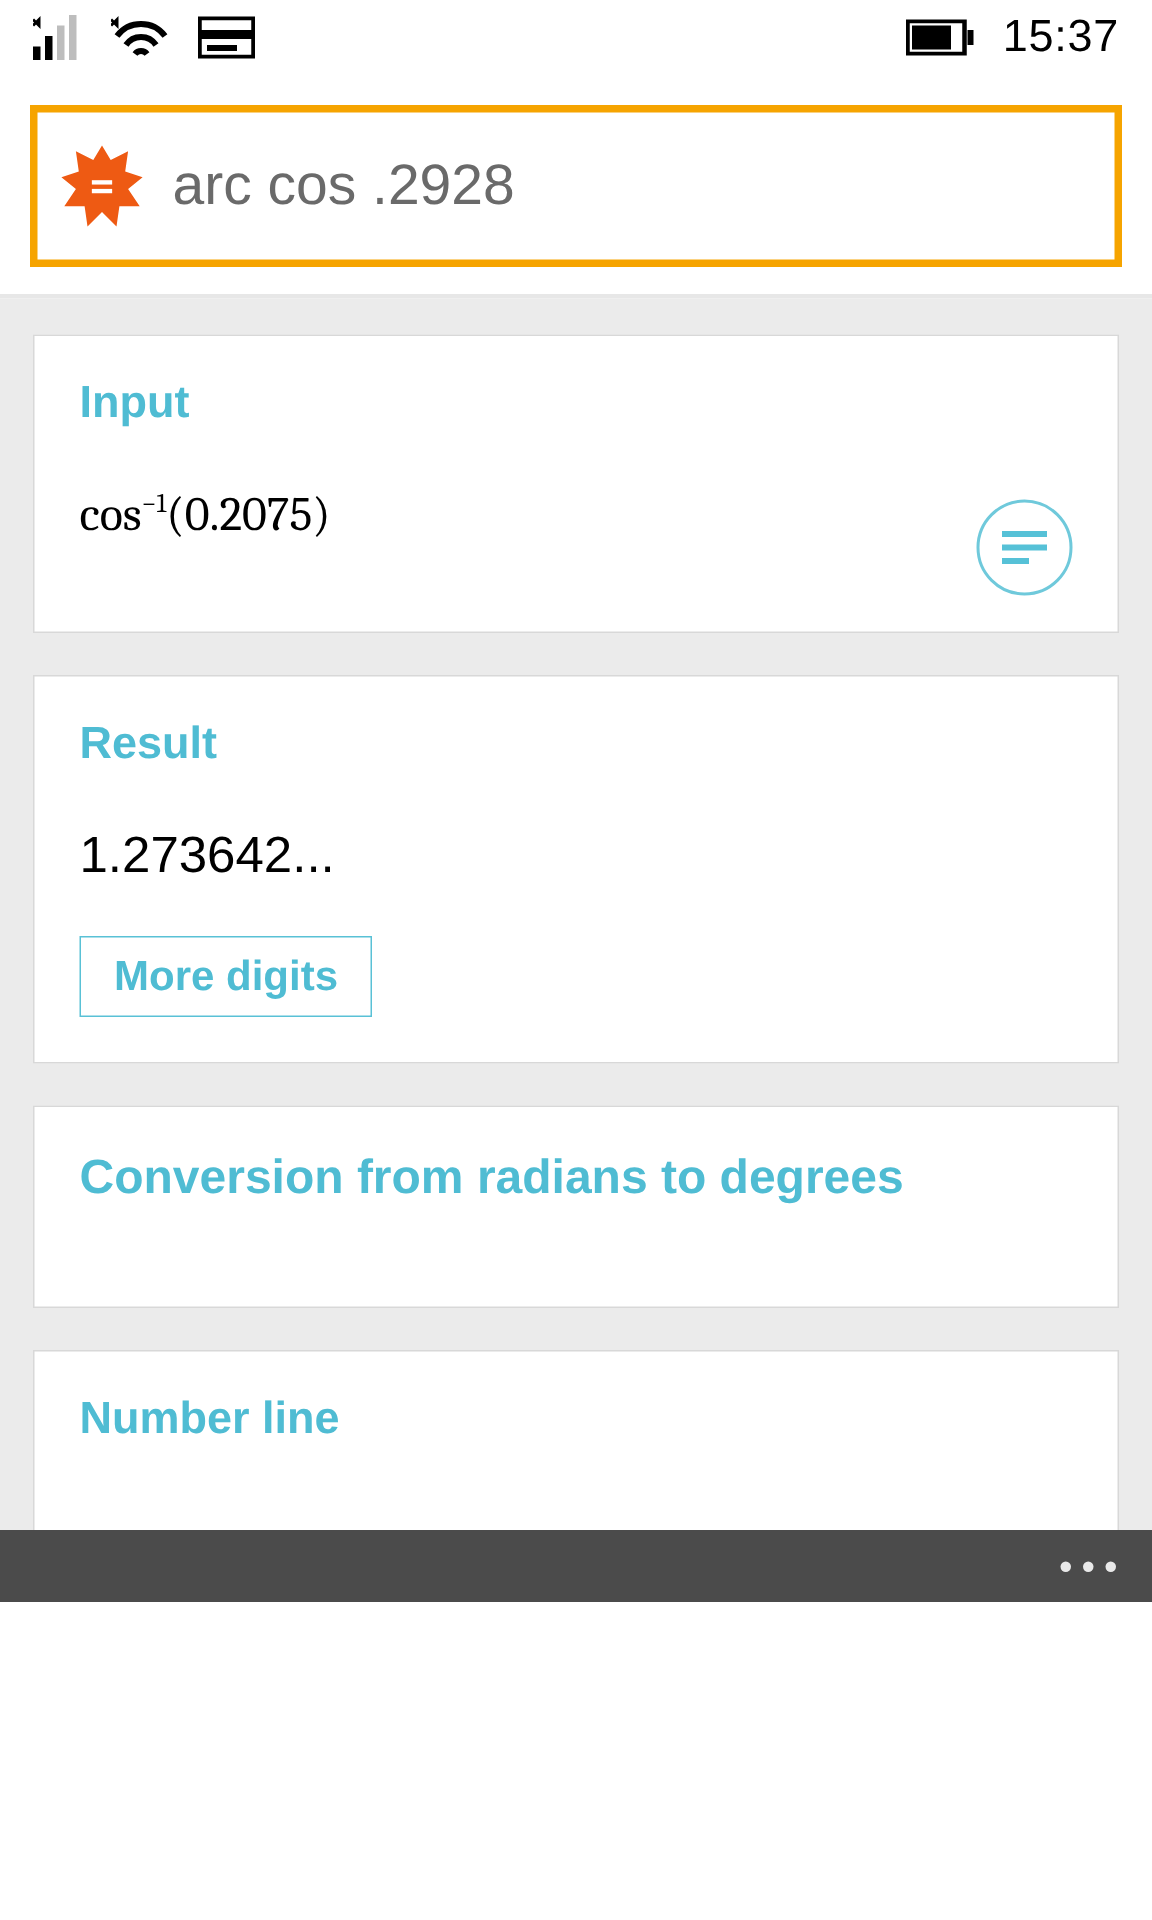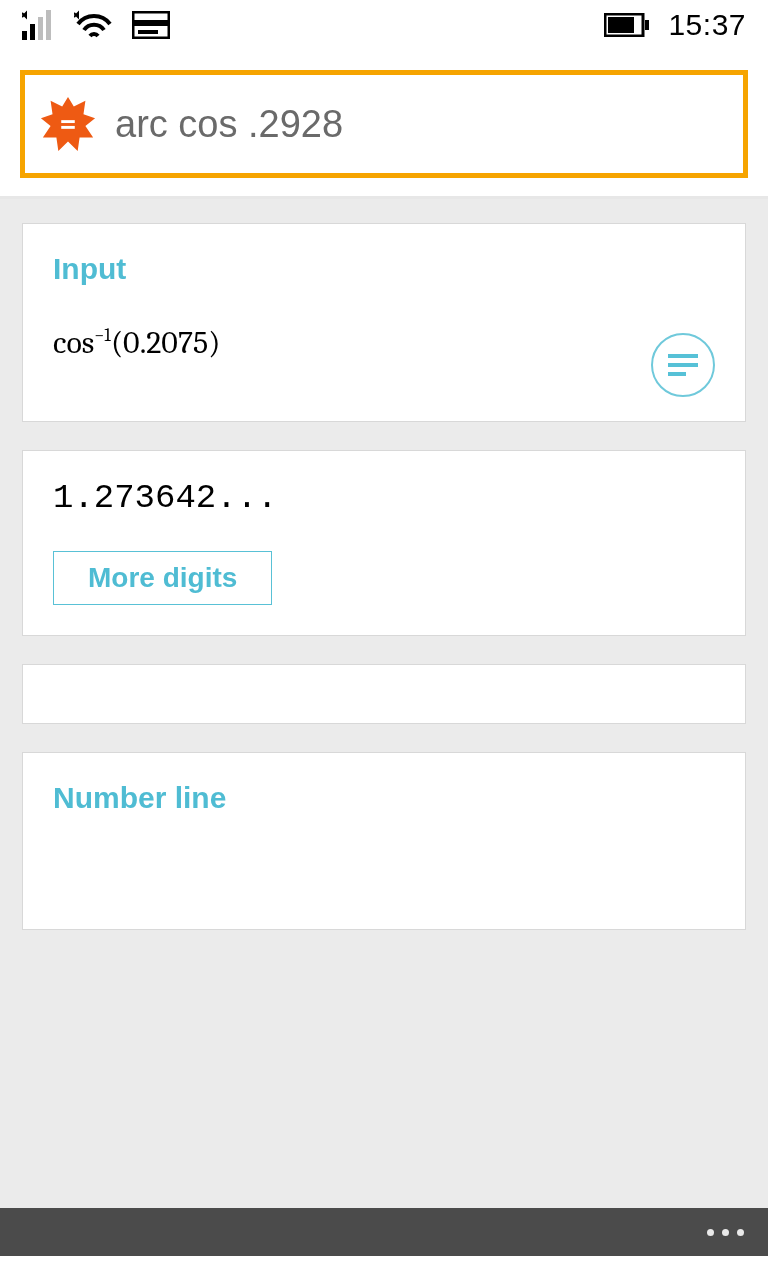--- a/index.html
+++ b/index.html
@@ -1,39 +1,39 @@
 <!DOCTYPE html>
 <html><head>
 <meta charset="utf-8">
 <style>
   * { box-sizing: border-box; margin: 0; padding: 0; }
   html, body { width: 768px; height: 1280px; font-family: "Segoe UI", Arial, sans-serif; background: #ffffff; overflow: hidden; }
-  .screen { width: 768px; height: 1256px; display: flex; flex-direction: column; position: relative; }
+  .screen { width: 768px; height: 1068px; display: flex; flex-direction: column; position: relative; }
 
   
   .statusbar { height: 50px; display: flex; align-items: center; padding: 0 22px; }
   .status-left { display: flex; align-items: center; gap: 18px; }
   .status-right { margin-left: auto; display: flex; align-items: center; gap: 18px; }
   .clock { font-size: 30px; color: #000; letter-spacing: 0.5px; }
 
   
   .searchbar-wrap { padding: 20px 20px 18px 20px; border-bottom: 3px solid #e7e7e7; }
   .searchbar { border: 5px solid #f6a400; height: 108px; display: flex; align-items: center; padding: 0 14px; gap: 18px; }
   .search-input { flex: 1; border: none; outline: none; font-size: 38px; color: #6a6a6a; font-family: inherit; background: transparent; }
 
   
   .content { flex: 1; background: #ebebeb; padding: 24px 22px; overflow: hidden; display: flex; flex-direction: column; gap: 28px; }
   .card { background: #ffffff; border: 1px solid #d8d8d8; padding: 28px 30px 30px 30px; position: relative; }
   .card-title { color: #4fbcd3; font-size: 30px; font-weight: 600; margin-bottom: 38px; }
   .card-title.big { font-size: 32px; }
   .formula { font-family: "Cambria", "Georgia", serif; font-size: 32px; color: #000; }
   .formula .sup { font-size: 18px; vertical-align: super; }
-  .result-value { font-family: Liberation Mono, monospace; font-size: 34px; color: #000; }
+  .result-value { font-family: Liberation Sans, sans-serif; font-size: 34px; color: #000; }
   .result-note { color: #8a8a8a; font-size: 24px; margin-top: 10px; }
-  .more-btn { display: inline-block; border: 1.5px solid #59c1d6; color: #4fbcd3; font-size: 28px; font-weight: 600; padding: 10px 34px; margin-top: 34px; cursor: pointer; user-select: none; }
+  .more-btn { display: inline-block; border: 1.5px solid #59c1d6; color: #4fbcd3; font-size: 28px; font-weight: 600; padding: 10px 22px; margin-top: 34px; cursor: pointer; user-select: none; }
   .round-icon-btn { position: absolute; right: 30px; bottom: 24px; width: 64px; height: 64px; border: 2px solid #6fc9db; border-radius: 50%; display: flex; align-items: center; justify-content: center; cursor: pointer; }
   .conv-value { font-family: "Cambria", "Georgia", serif; font-size: 30px; color: #000; }
 
   
   .appbar { position: absolute; left: 0; right: 0; bottom: 0; height: 48px; background: #4b4b4b; display: flex; align-items: center; justify-content: flex-end; padding-right: 24px; }
   .dots { display: flex; gap: 8px; }
   .dots span { width: 7px; height: 7px; border-radius: 50%; background: #e9e9e9; }
 
   
   svg { display: block; }
@@ -107,25 +107,27 @@
           <svg width="30" height="22" viewBox="0 0 30 22">
             <rect x="0" y="0" width="30" height="4" fill="#56c1d7"></rect>
             <rect x="0" y="9" width="30" height="4" fill="#56c1d7"></rect>
             <rect x="0" y="18" width="18" height="4" fill="#56c1d7"></rect>
           </svg>
         </span>
       </div>
     </div>
 
     <div class="card">
+      <div class="card-title">Result</div>
       <div class="result-value">1.273642...</div>
       <div class="more-btn">More digits</div>
     </div>
 
     <div class="card">
+      <div class="card-title big">Conversion from radians to degrees</div>
     </div>
 
     <div class="card" style="padding-bottom:76px;">
       <div class="card-title">Number line</div>
     </div>
 
   </div>
 
   <div class="appbar">
     <div class="dots">

